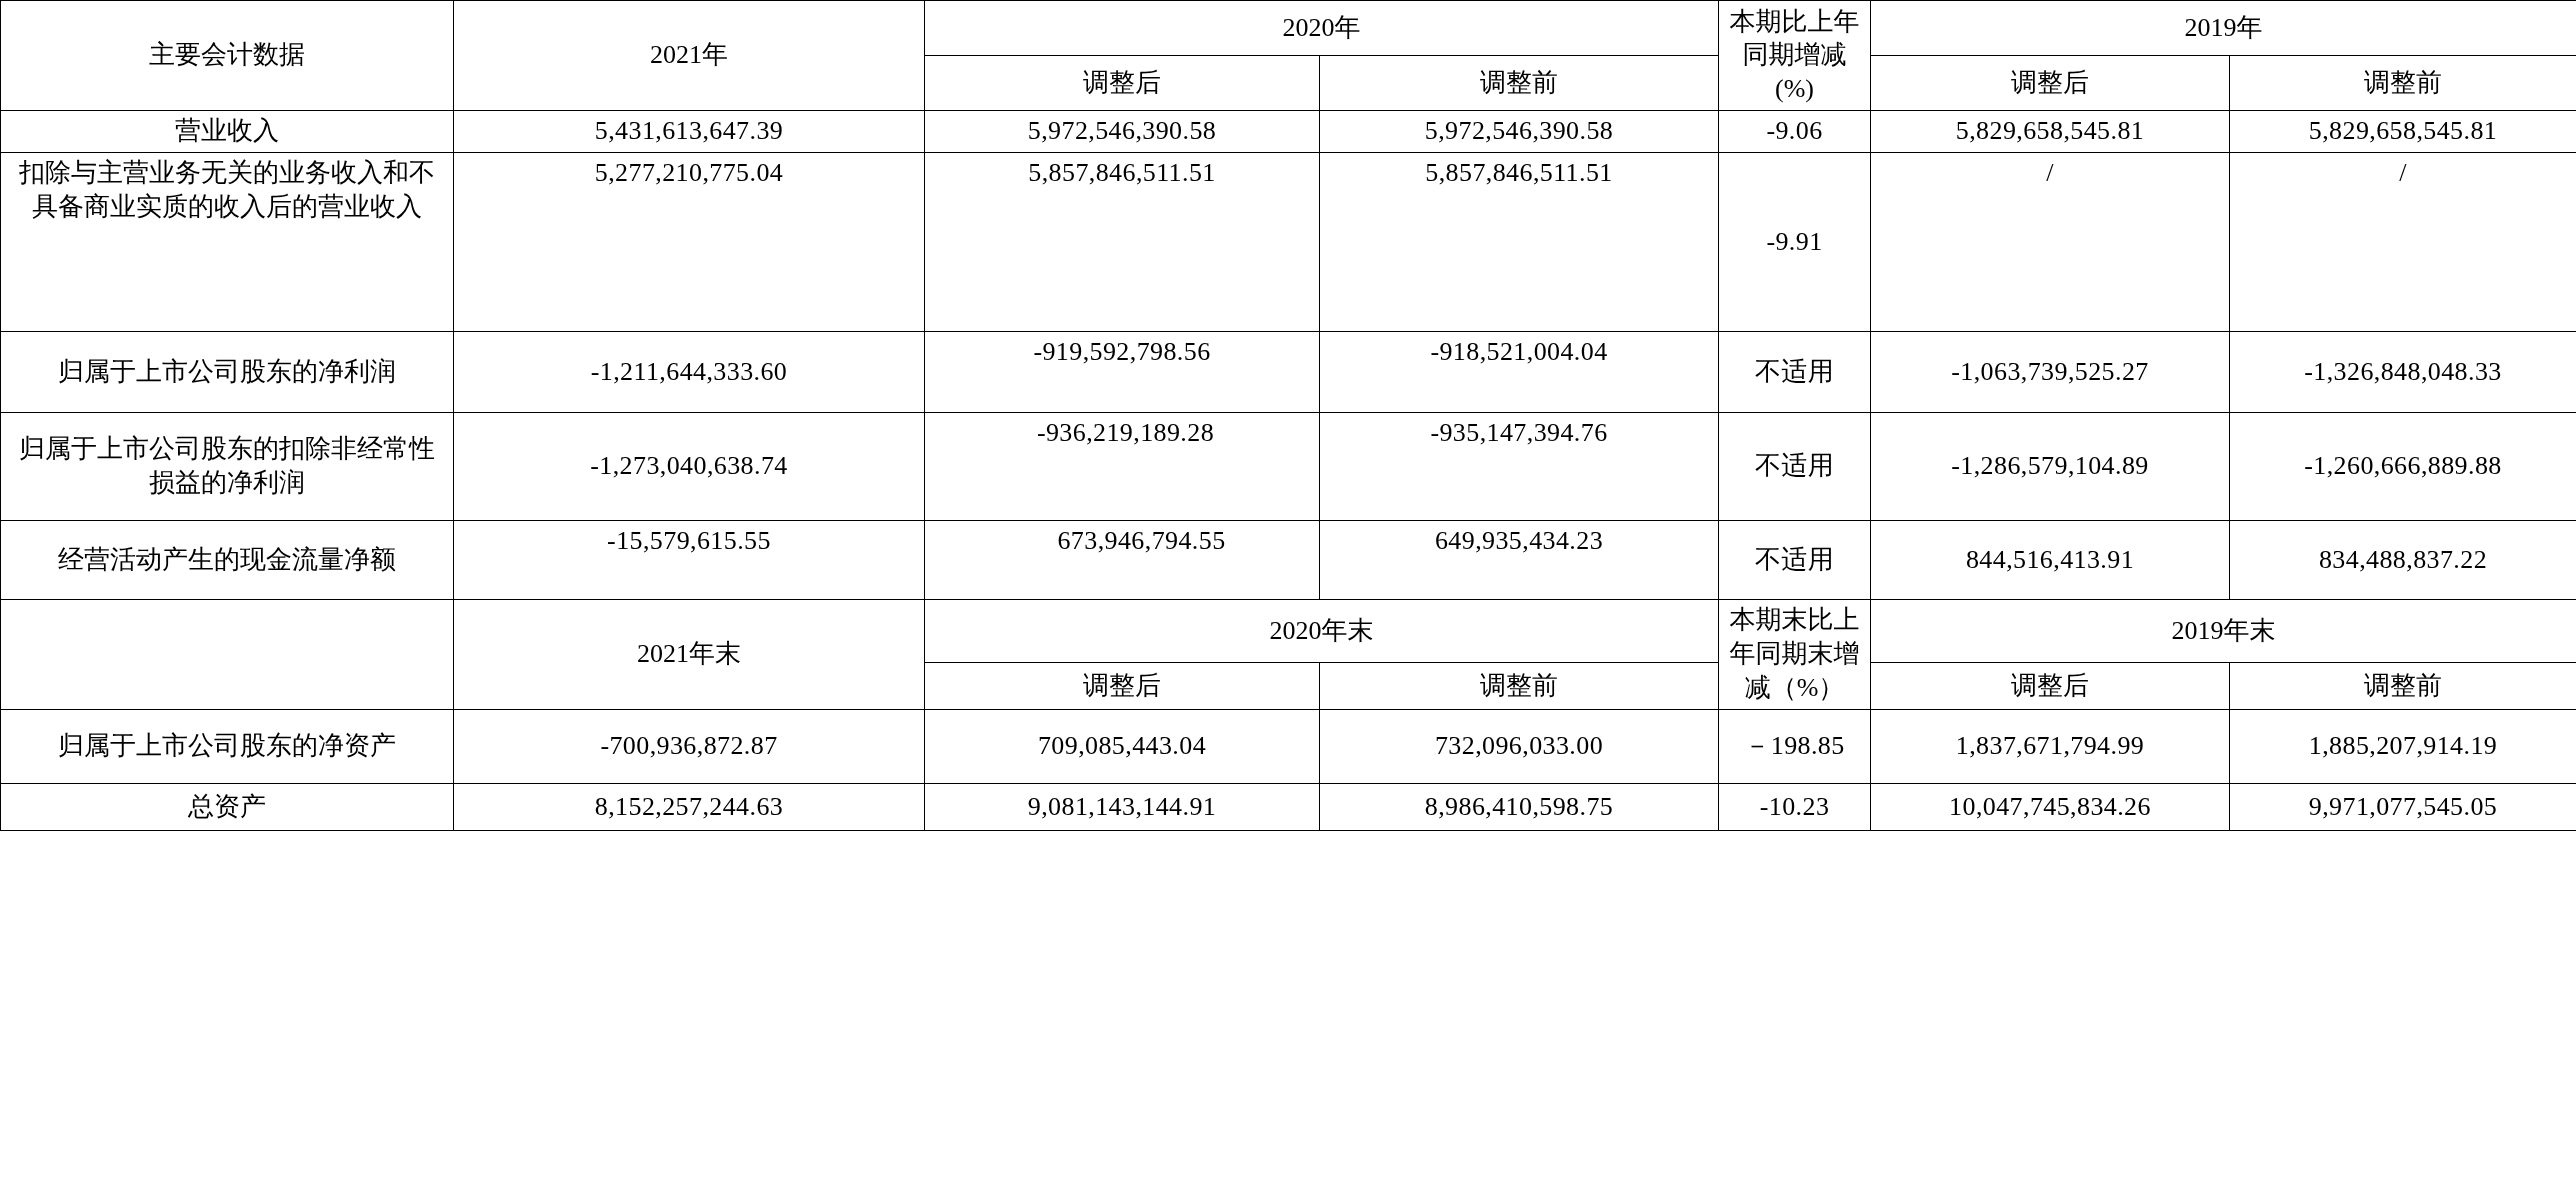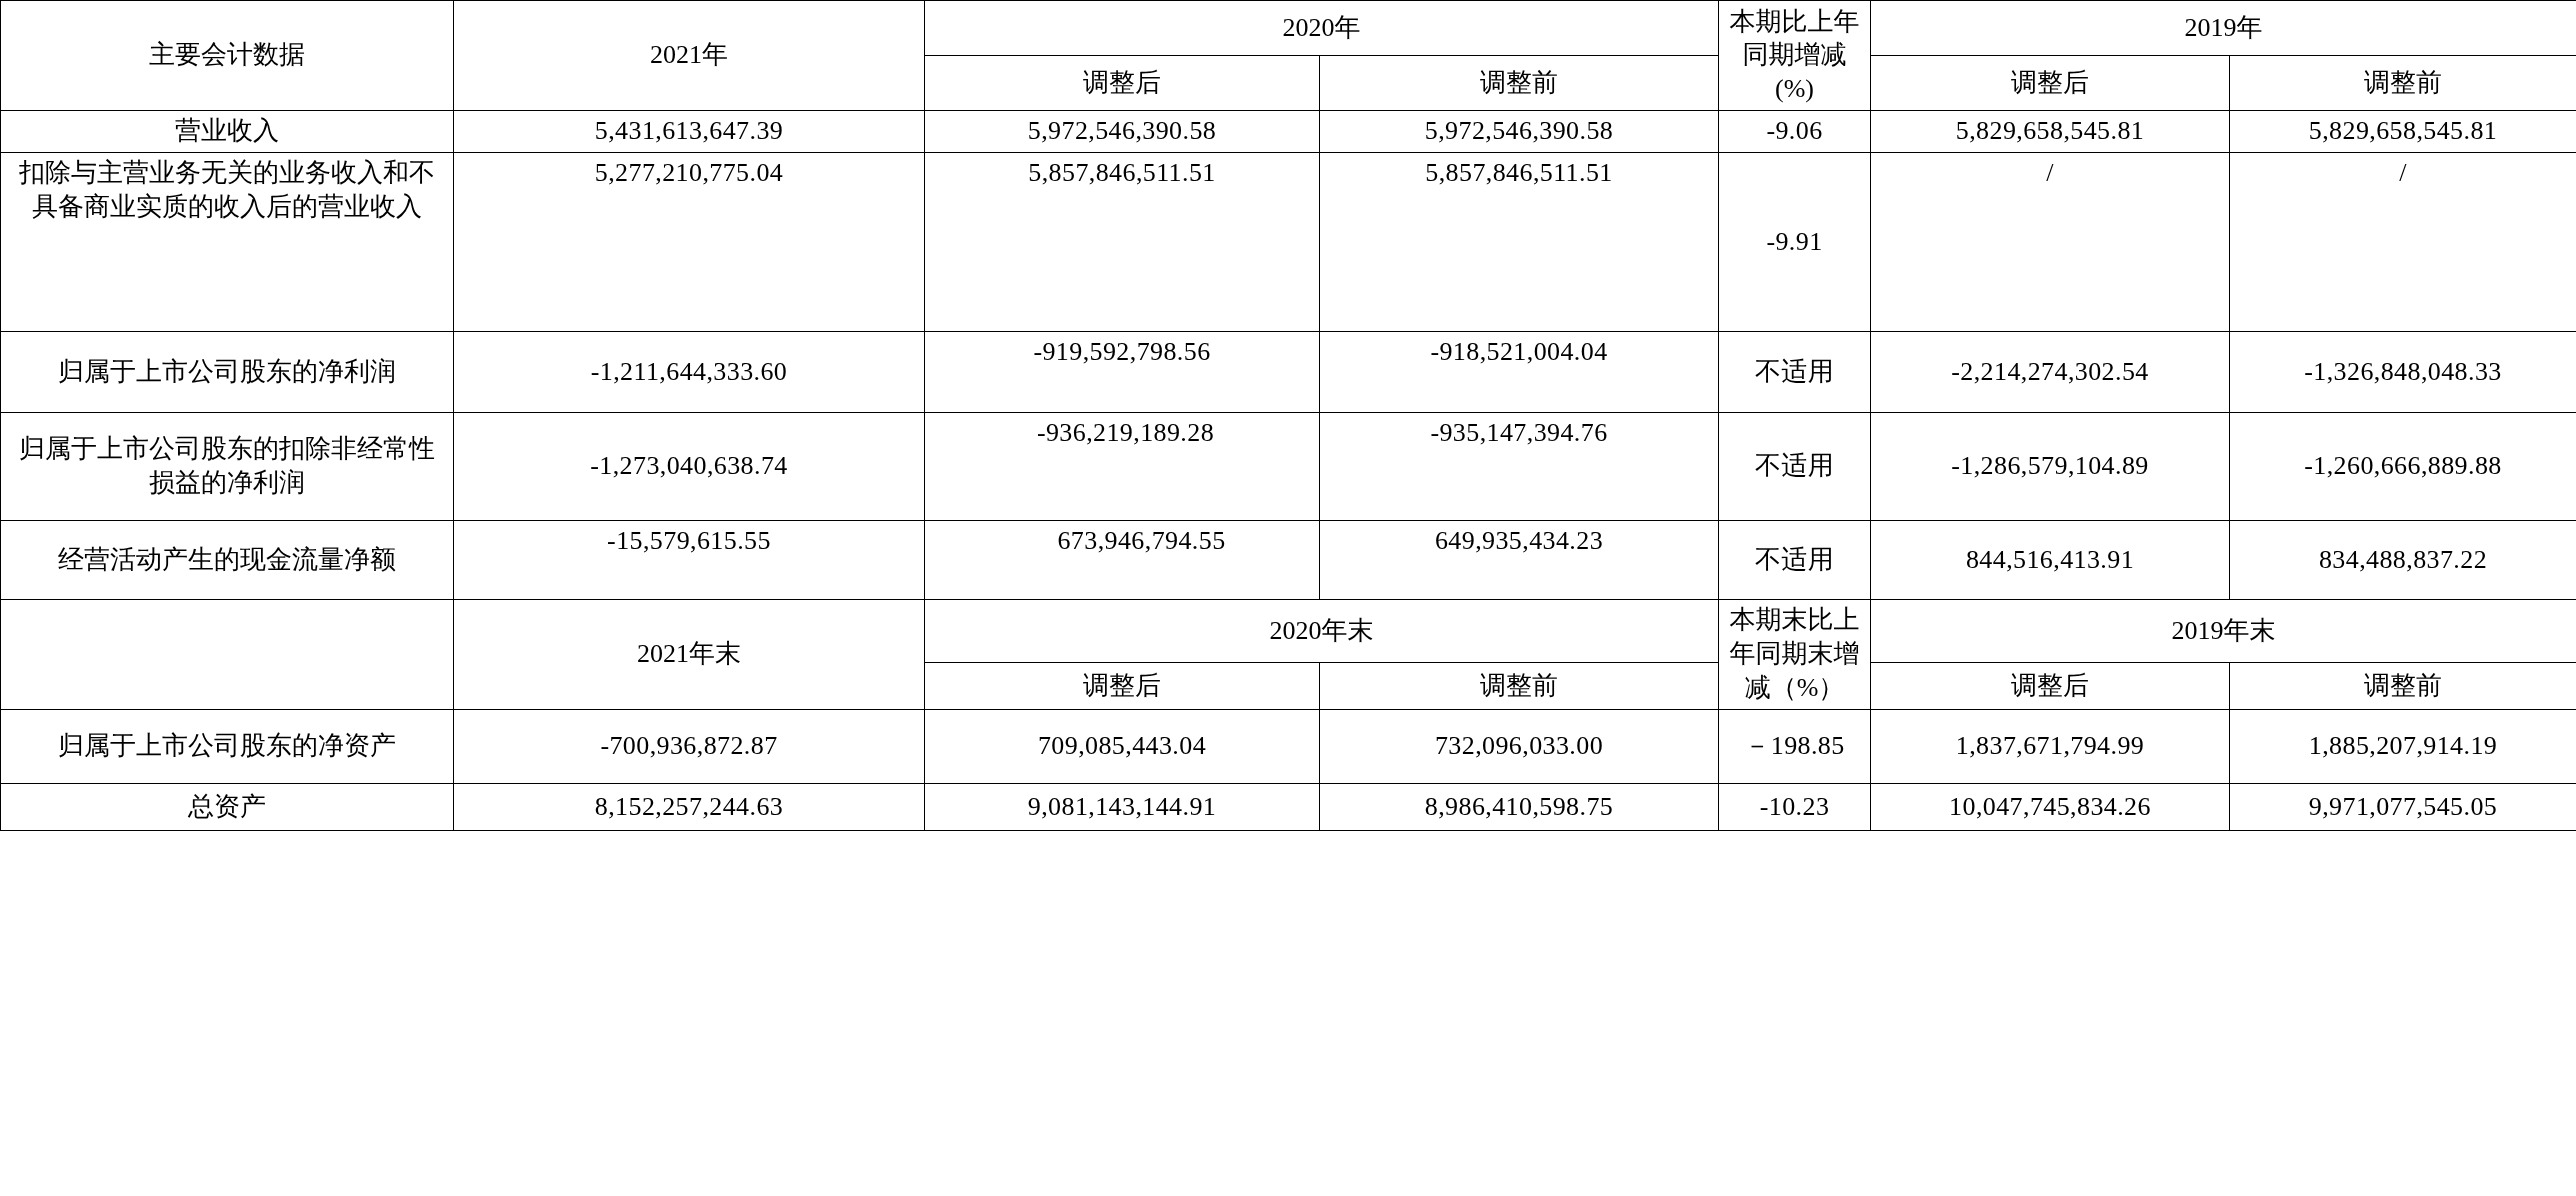--- a/index.html
+++ b/index.html
@@ -108,21 +108,21 @@
         <td class="num slash" style="vertical-align:top;">/</td>
         <td class="num slash" style="vertical-align:top;">/</td>
       </tr>
 
       <tr style="height:81px;">
         <td class="label">归属于上市公司股东的净利润</td>
         <td class="num">-1,211,644,333.60</td>
         <td class="num" style="vertical-align:top;">-919,592,798.56</td>
         <td class="num" style="vertical-align:top;">-918,521,004.04</td>
         <td class="num">不适用</td>
-        <td class="num">-2,214,274,302.54</td>
+        <td class="num">-1,063,739,525.27</td>
         <td class="num">-1,326,848,048.33</td>
       </tr>
 
       <tr style="height:108px;">
         <td class="label">归属于上市公司股东的扣除非经常性损益的净利润</td>
         <td class="num">-1,273,040,638.74</td>
         <td class="num" style="vertical-align:top;padding-left:16px;">-936,219,189.28</td>
         <td class="num" style="vertical-align:top;">-935,147,394.76</td>
         <td class="num">不适用</td>
         <td class="num">-1,286,579,104.89</td>

